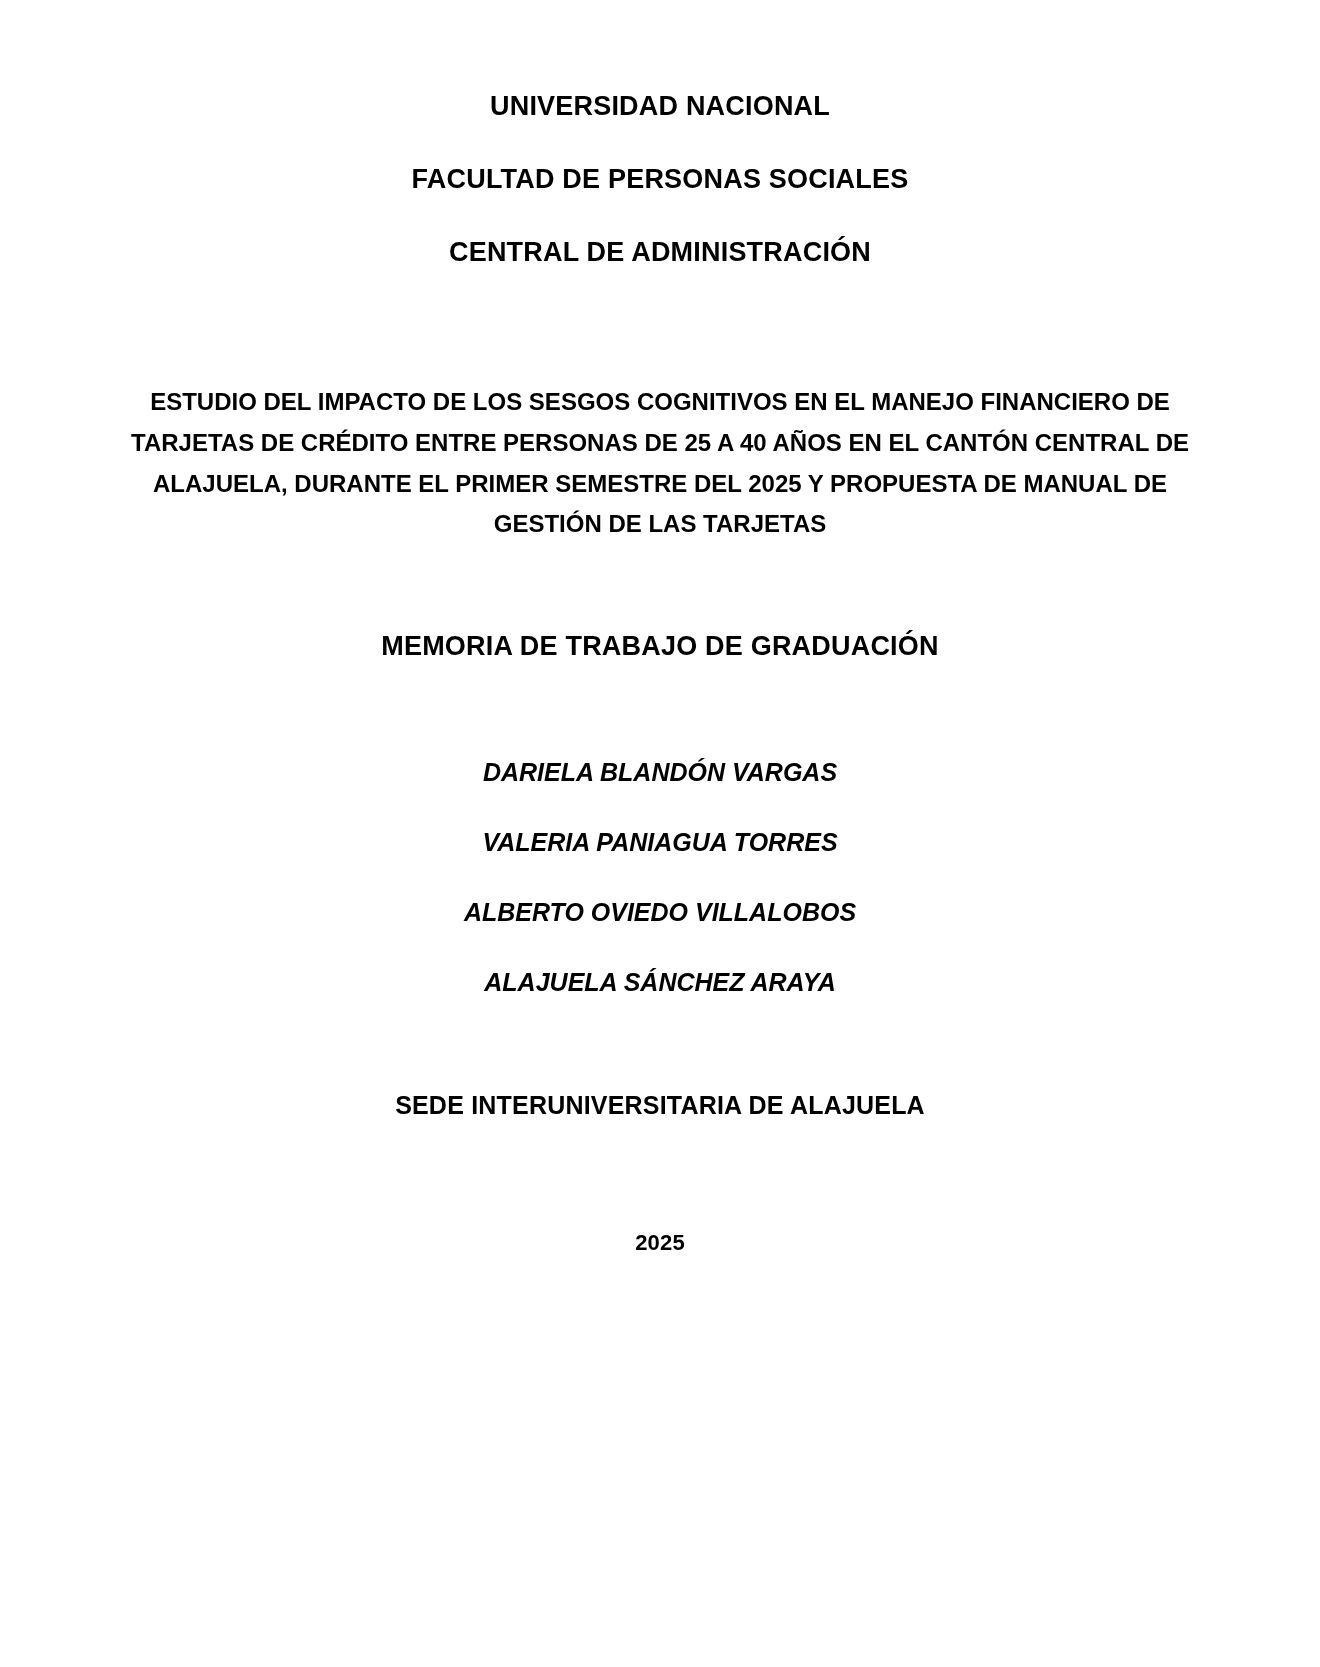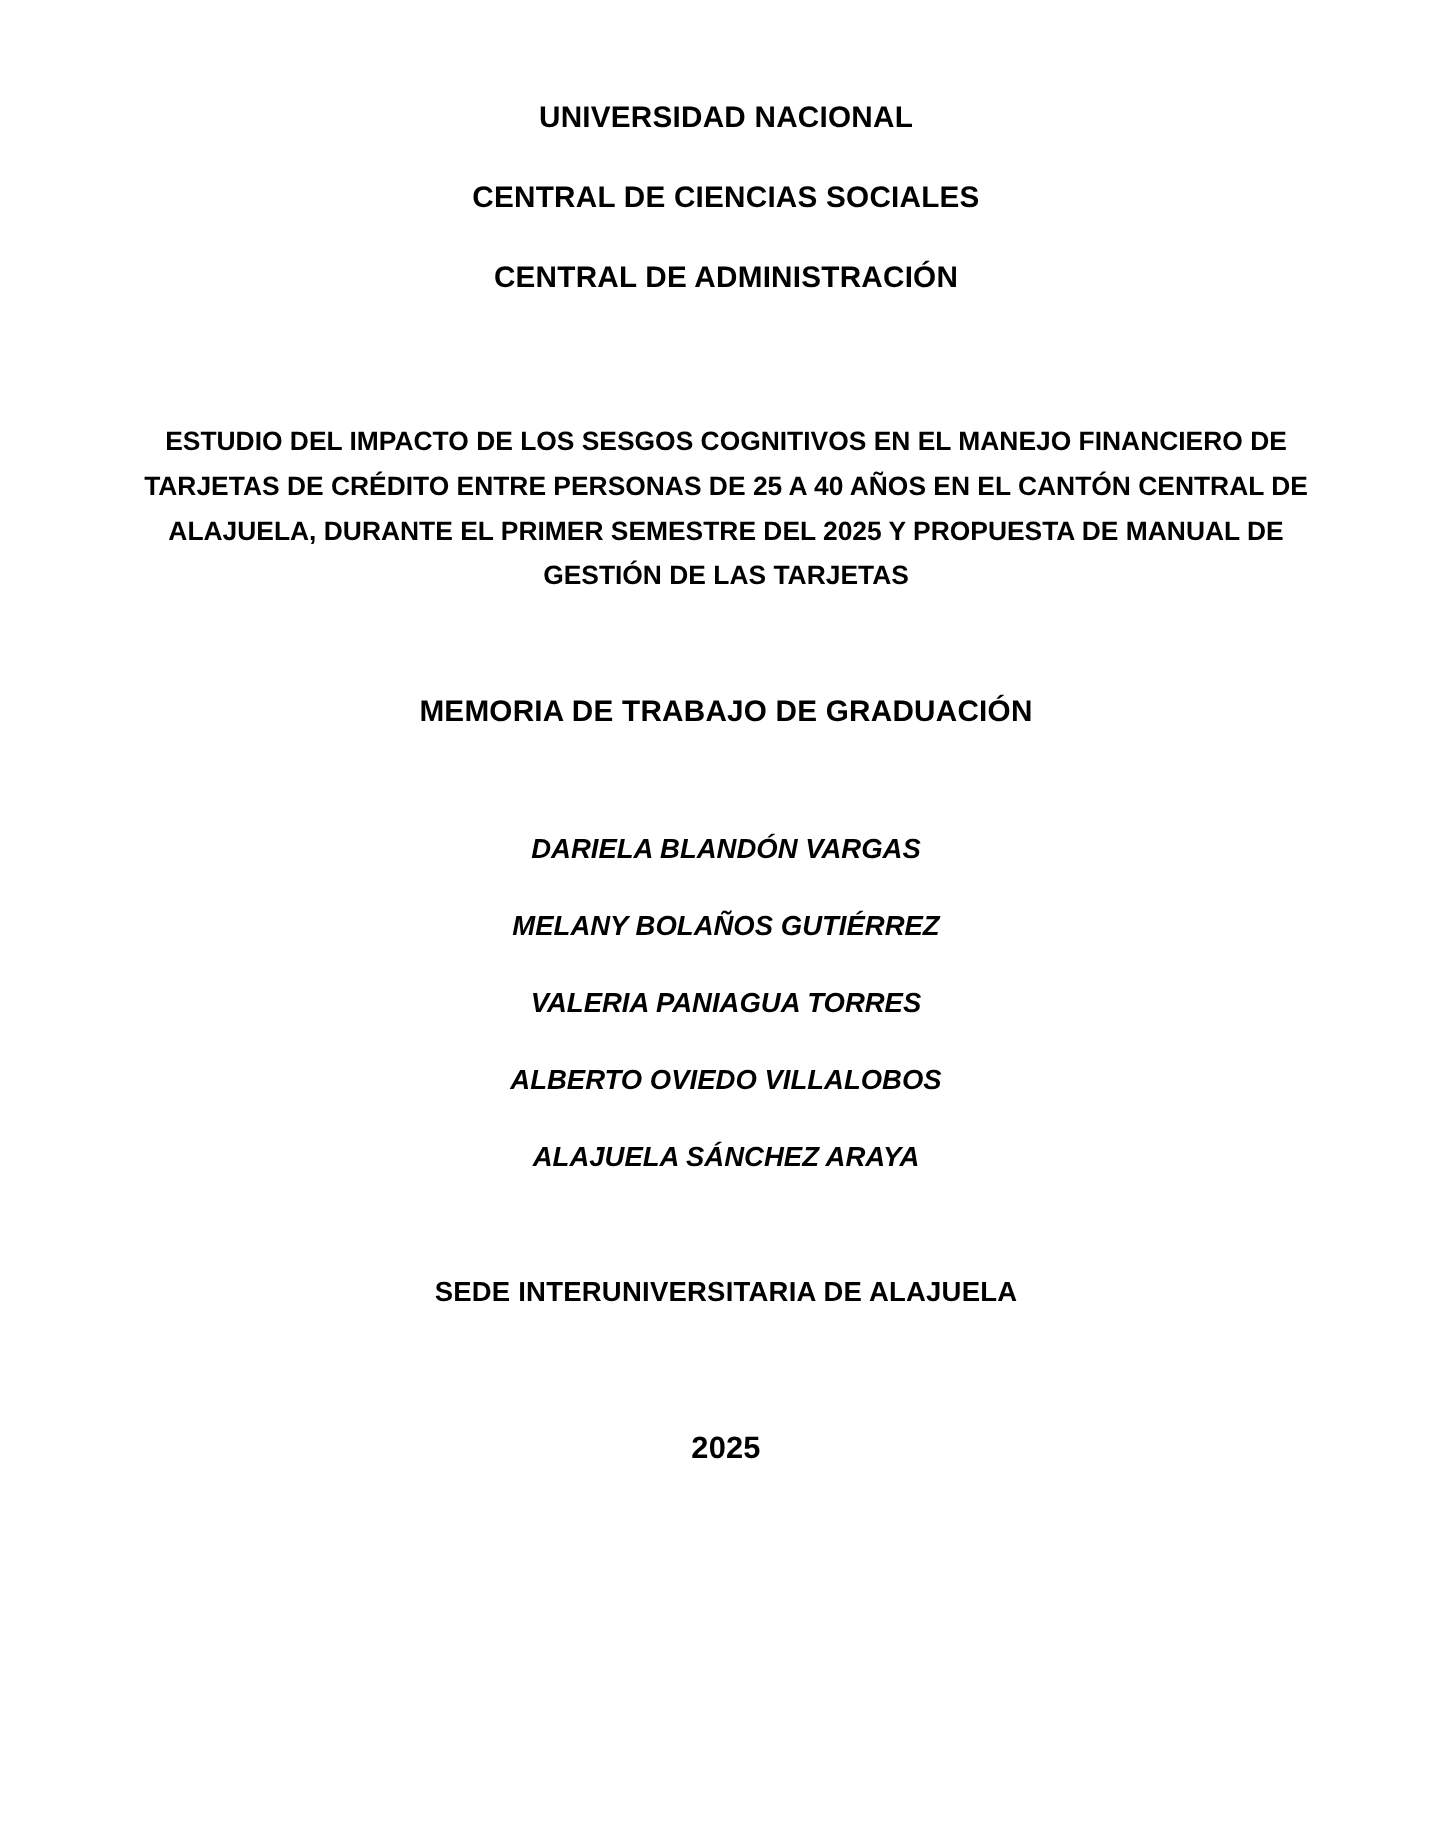--- a/index.html
+++ b/index.html
@@ -75,46 +75,45 @@
     height: 96px;
   }
   .campus {
     font-size: 25px;
     margin: 0;
   }
   .gap-after-campus {
     height: 110px;
   }
   .year {
-    font-size: 28px;
+    font-size: 22px;
     margin: 0;
   }
 </style>
 </head>
 <body>
 
 <div class="page">
 
   <p class="line institution">UNIVERSIDAD NACIONAL</p>
-  <p class="line institution">CENTRAL DE CIENCIAS SOCIALES</p>
+  <p class="line institution">FACULTAD DE PERSONAS SOCIALES</p>
   <p class="line institution">CENTRAL DE ADMINISTRACIÓN</p>
 
   <div class="gap-after-institution"></div>
 
   <p class="title-block">ESTUDIO DEL IMPACTO DE LOS SESGOS COGNITIVOS EN EL MANEJO FINANCIERO DE TARJETAS DE CRÉDITO ENTRE PERSONAS DE 25 A 40 AÑOS EN EL CANTÓN CENTRAL DE ALAJUELA, DURANTE EL PRIMER SEMESTRE DEL 2025 Y PROPUESTA DE MANUAL DE GESTIÓN DE LAS TARJETAS</p>
 
   <div class="gap-after-title"></div>
 
   <p class="line subtitle">MEMORIA DE TRABAJO DE GRADUACIÓN</p>
 
   <div class="gap-after-subtitle"></div>
 
   <div class="authors">
     <p class="author">DARIELA BLANDÓN VARGAS</p>
-    <p class="author">MELANY BOLAÑOS GUTIÉRREZ</p>
     <p class="author">VALERIA PANIAGUA TORRES</p>
     <p class="author">ALBERTO OVIEDO VILLALOBOS</p>
     <p class="author">ALAJUELA SÁNCHEZ ARAYA</p>
   </div>
 
   <div class="gap-after-authors"></div>
 
   <p class="line campus">SEDE INTERUNIVERSITARIA DE ALAJUELA</p>
 
   <div class="gap-after-campus"></div>

